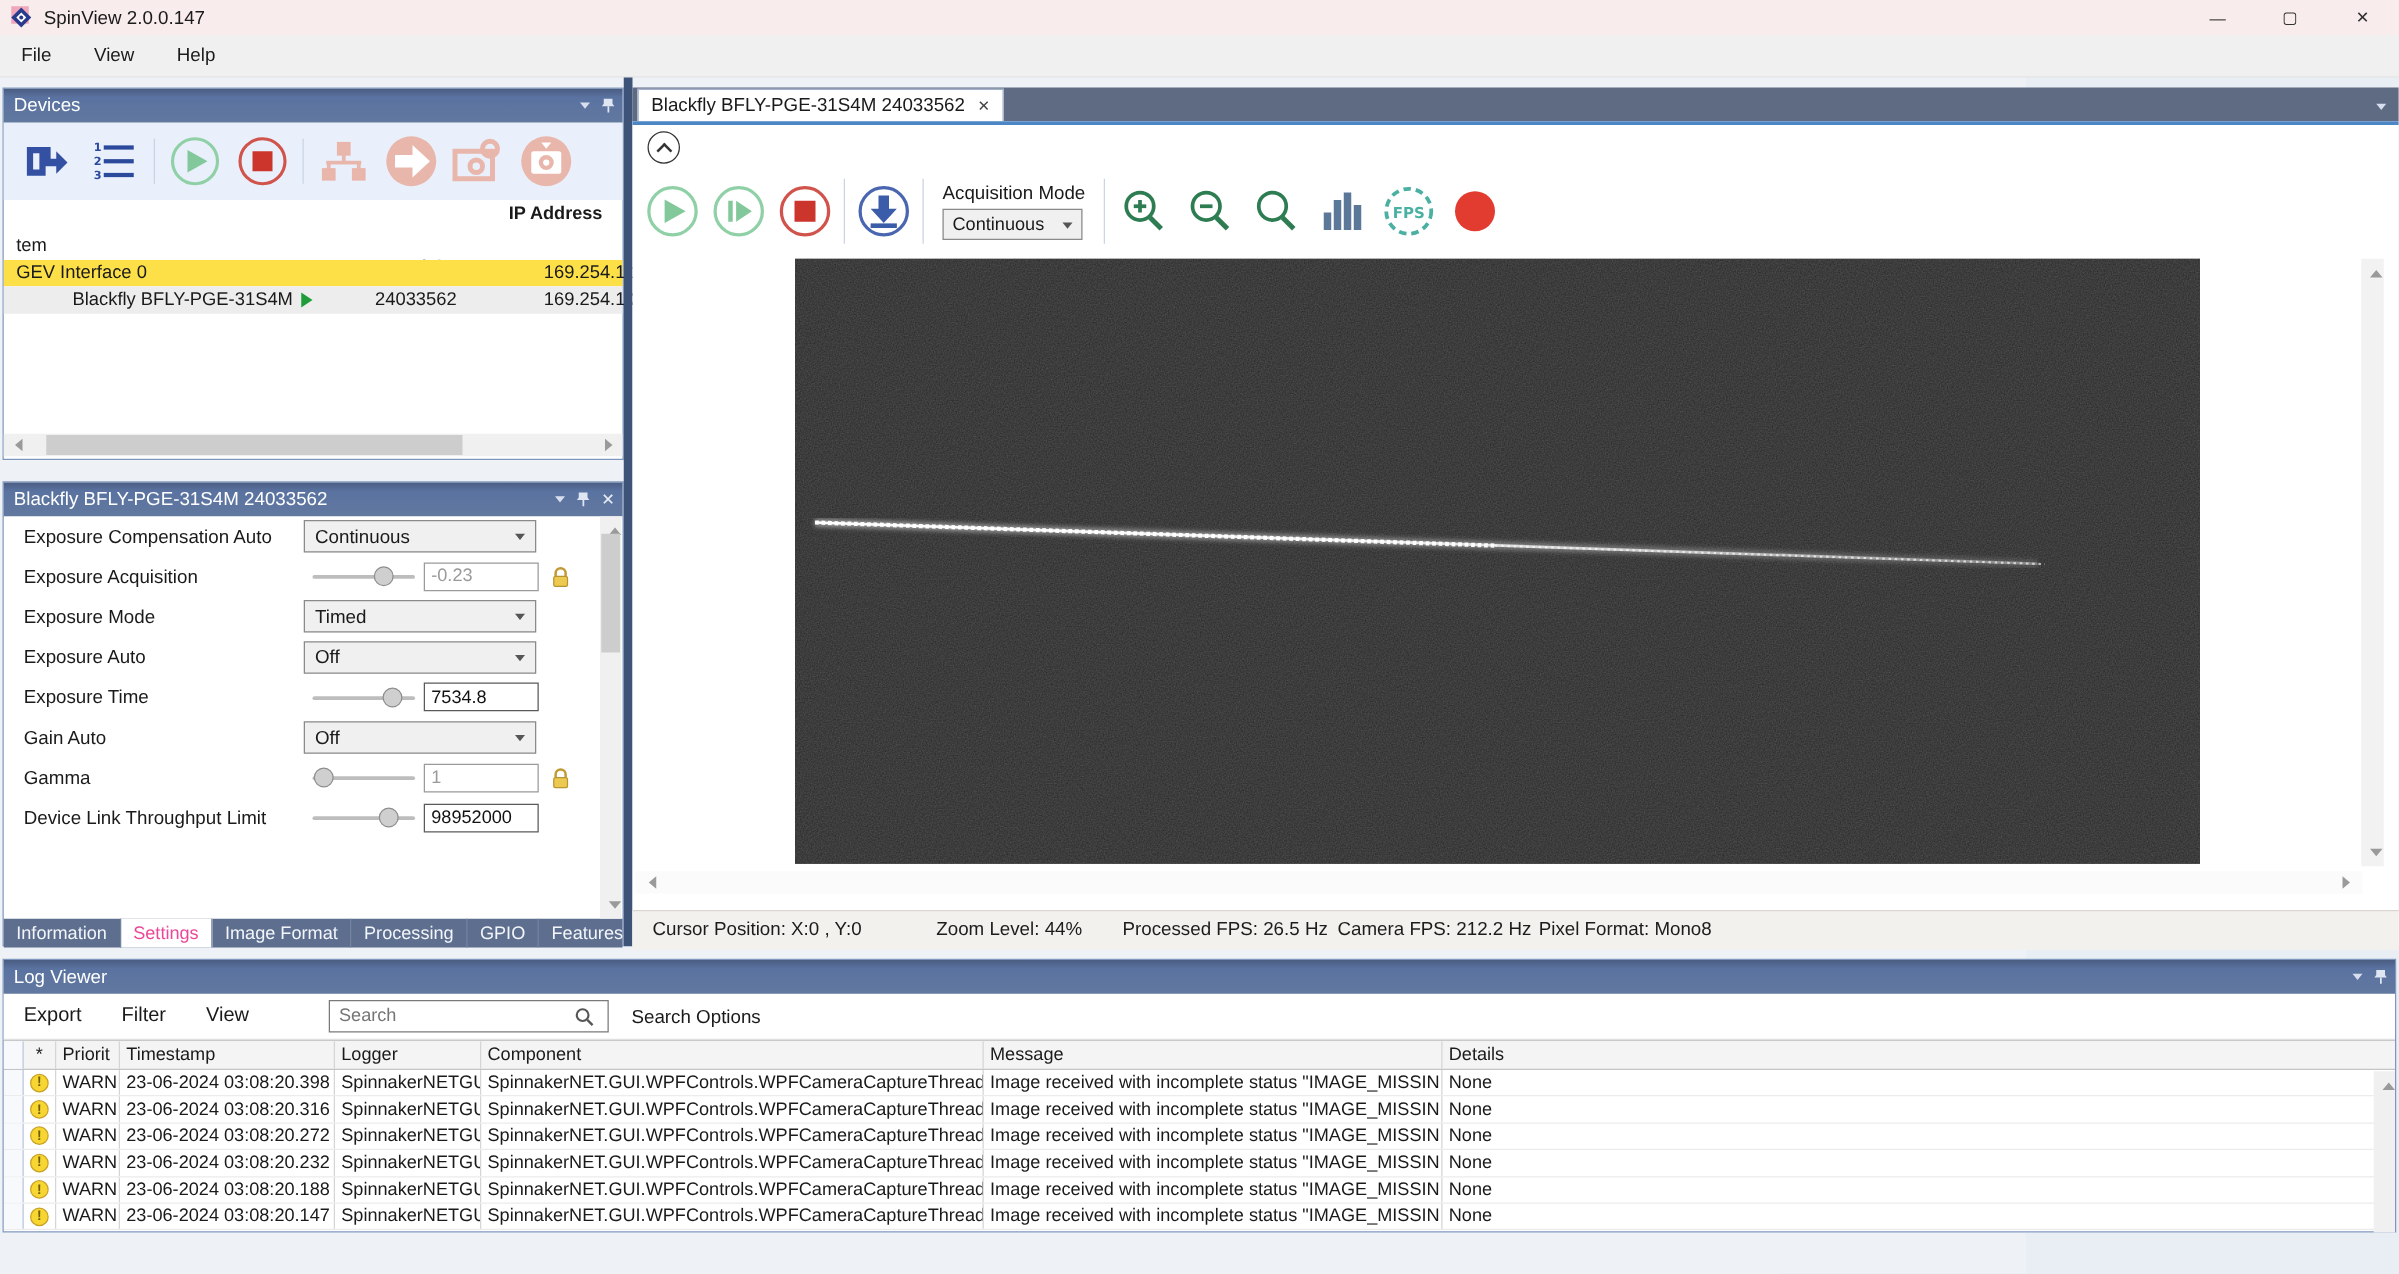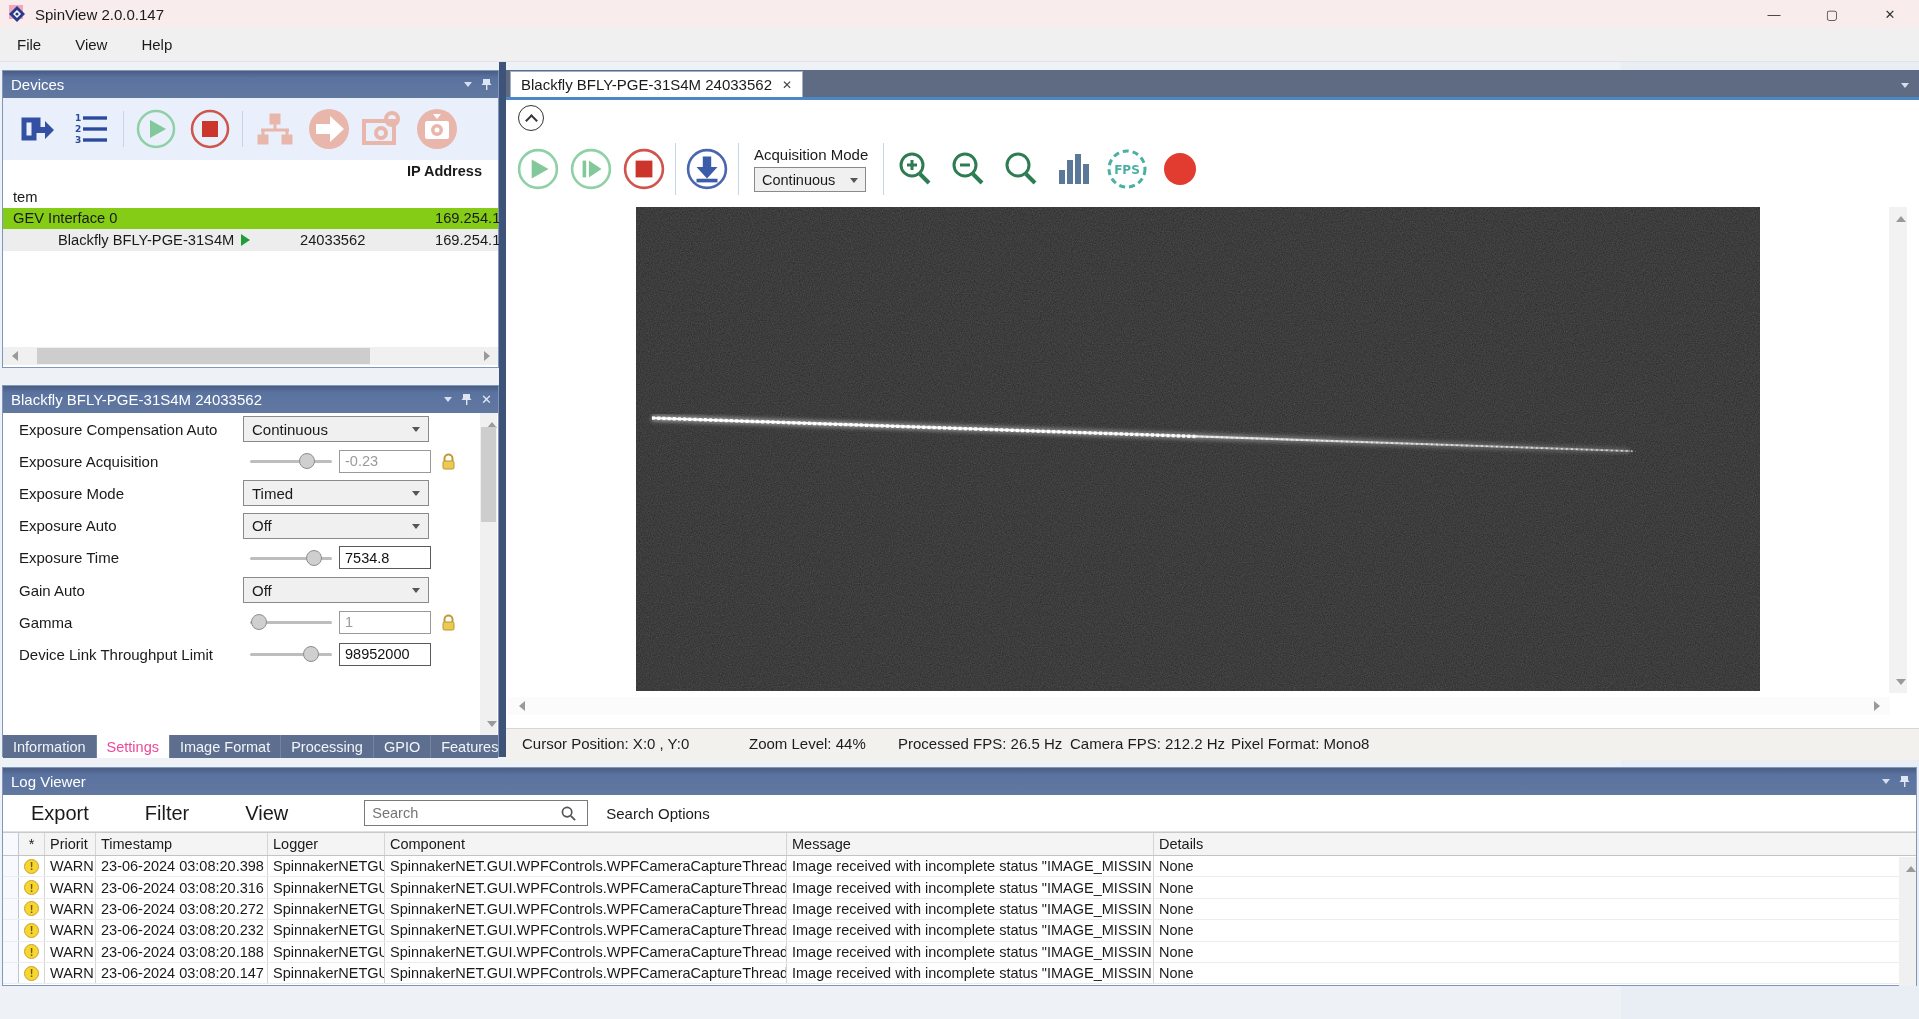--- a/index.html
+++ b/index.html
@@ -32,21 +32,21 @@
   .tbtn { width:44px; height:44px; display:flex; align-items:center; justify-content:center; }
   .tsep { width:1px; height:36px; background:#c9d4e4; }
   #dev-colhead { position:relative; height:26px; }
   #dev-colhead span { position:absolute; font-weight:bold; font-size:14.5px; top:3px; }
   #col-serial { left:311px;margin-top:43px; } #col-ip { left:404px; }
   .devrow { position:relative; height:21.5px; display:flex; align-items:center; font-size:14.7px; }
   .devrow .dname { position:absolute; left:10px; display:flex; align-items:center; gap:7px; white-space:nowrap; }
   .devrow.child .dname { left:55px; }
   .devrow .dserial { position:absolute; left:297px; }
   .devrow .dip { position:absolute; left:432px; }
-  .devrow.selected { background:#84cc16; }
+  .devrow.selected { background:#fde047; }
   .devrow.child { background:#ededed; }
   .playtri { width:0; height:0; border-left:9px solid #1f9d3a; border-top:6px solid transparent; border-bottom:6px solid transparent; }
   .hscroll { position:absolute; left:0; bottom:2px; width:495px; height:18px; background:#f0f0f0; }
   .hscroll .thumb { position:absolute; left:34px; top:1px; width:333px; height:16px; background:#cdcdcd; }
   .sbtn { position:absolute; top:0; width:18px; height:18px; display:flex; align-items:center; justify-content:center; }
   .tri-l { width:0;height:0;border:5px solid transparent;border-right:6px solid #9a9a9a; }
   .tri-r { width:0;height:0;border:5px solid transparent;border-left:6px solid #9a9a9a; }
   .tri-u { width:0;height:0;border:5px solid transparent;border-bottom:6px solid #9a9a9a; }
   .tri-d { width:0;height:0;border:5px solid transparent;border-top:6px solid #9a9a9a; }
 
@@ -94,21 +94,21 @@
   #vscroll .sbtn.up { top:0; } #vscroll .sbtn.dn { bottom:0; top:auto; }
   #hscroll2 { position:absolute; left:2px; top:597px; width:1382px; height:18px; background:#fbfbfb; }
   #hscroll2 .sbtn.lft { left:2px; } #hscroll2 .sbtn.rgt { right:2px; }
   #vstatus { position:absolute; left:0; top:628px; width:1413px; height:32px; background:#f3f1ee; border-top:1px solid #d9d6d2; }
   #vstatus span { position:absolute; top:6px; font-size:15px; color:#1c1c1c; }
   #st-cursor { left:16px; } #st-zoom { left:243px; } #st-proc { left:392px; } #st-cam { left:564px; } #st-pix { left:725px; }
 
   
   #logpanel { left:2px; top:767px; width:1915px; height:219px; }
   #log-toolbar { height:37px; display:flex; align-items:center; background:#fff; border-bottom:1px solid #e0e0e0; }
-  .logmenu { padding:0 28px; font-size:20px; }
+  .logmenu { padding:0 16px; font-size:16px; }
   #searchbox { position:relative; width:224px; height:26px; border:1px solid #7a7a7a; background:#fff; margin-left:48px; display:flex; align-items:center; }
   #searchbox input { border:none; outline:none; width:196px; padding:0 7px; font-family:inherit; font-size:14.5px; color:#333; }
   #search-opt { margin-left:18px; font-size:15px; }
   #logtable { position:relative; height:154px; overflow:hidden; border-top:1px solid #c9c9c9; }
   .lrow { display:flex; height:21.4px; align-items:center; border-bottom:1px solid #ececec; }
   .lrow.hdr { height:23px; background:#f4f4f4; border-bottom:1px solid #c4c4c4; font-size:14.5px; }
   .lc { height:100%; display:flex; align-items:center; padding:0 5px; border-right:1px solid #d5d5d5;
     white-space:nowrap; overflow:hidden; font-size:14.5px; flex:none; }
   .c0 { width:16px; border-right:1px solid #b9c6dd; background:#f7f9fc; }
   .c1 { width:26px; justify-content:center; padding:0 2px; }

